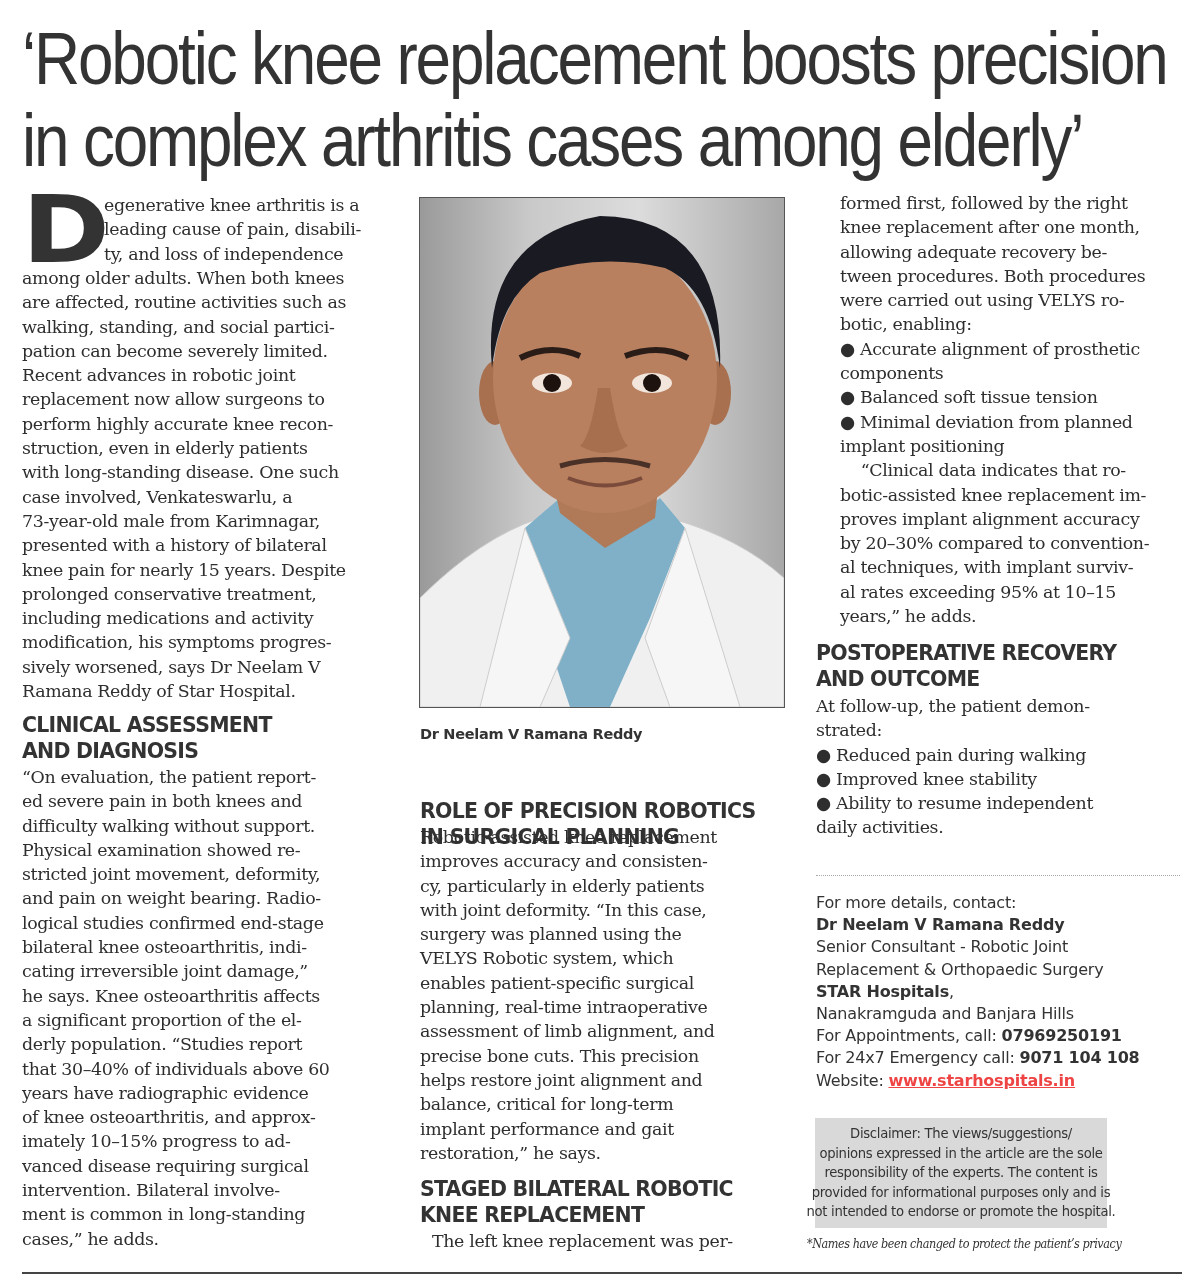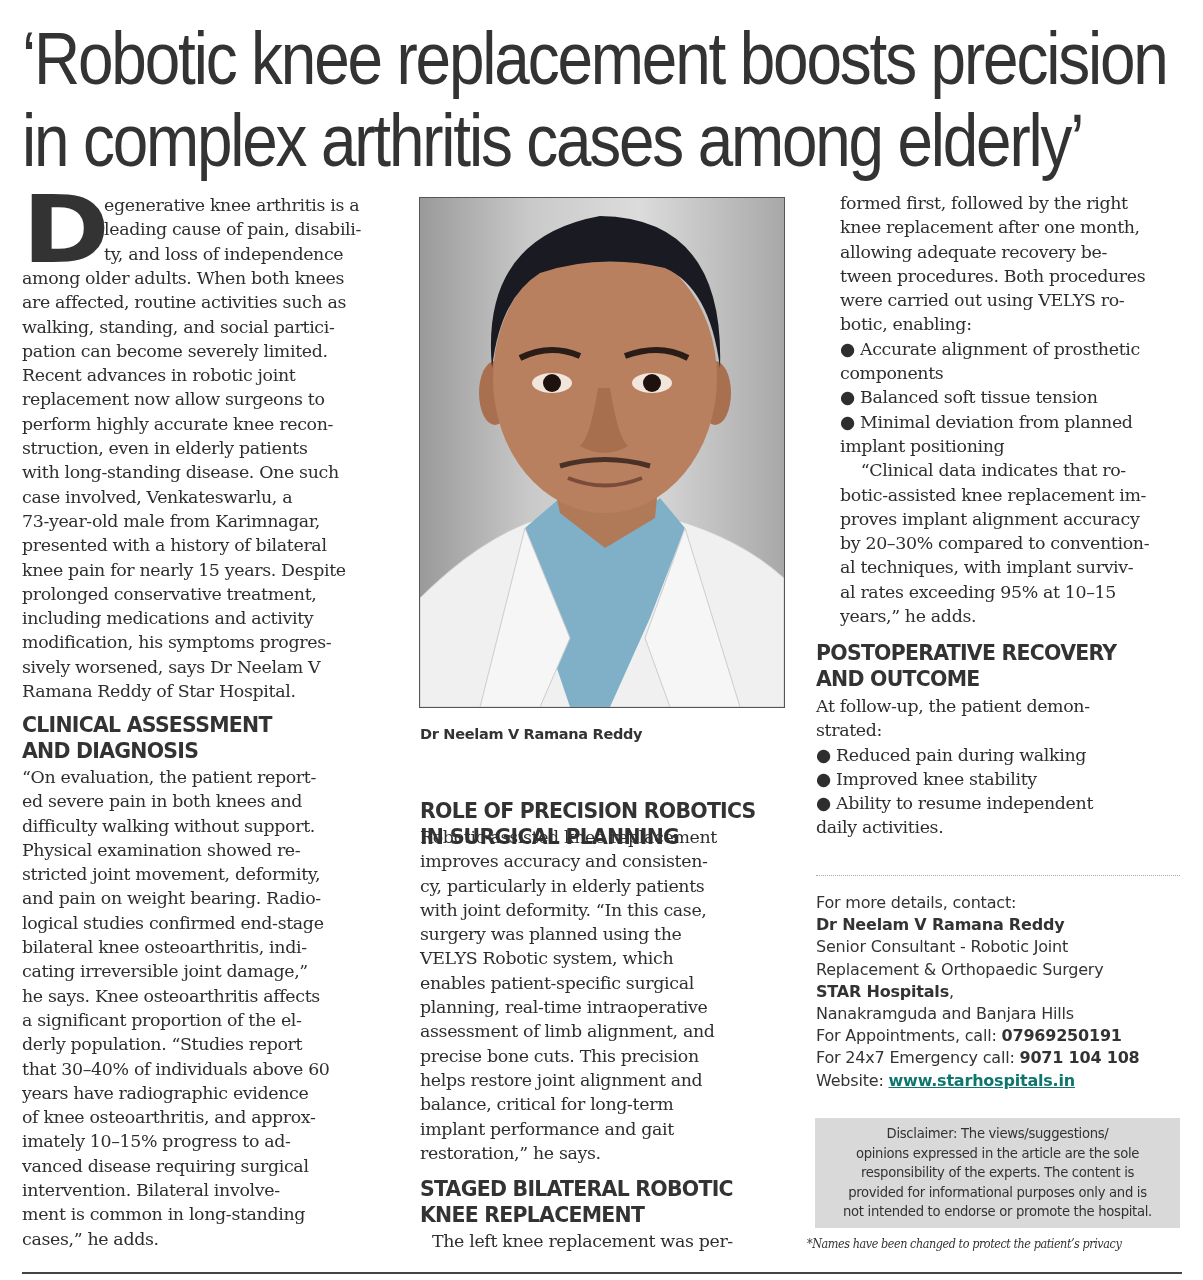--- a/index.html
+++ b/index.html
@@ -7,23 +7,23 @@
   .headline{position:absolute;left:22px;font-family:"Liberation Sans Narrow","Liberation Sans",sans-serif;font-weight:400;color:#333;white-space:nowrap;letter-spacing:-2.5px;font-size:74px;line-height:1;transform-origin:left top;}
   .col{position:absolute;}
   .ln{display:block;font-family:"DejaVu Serif",serif;font-size:17.4px;line-height:24.3px;height:24.3px;white-space:nowrap;color:#2e2e2e;letter-spacing:-0.35px;transform-origin:left top;}
   .sub{display:block;font-family:"DejaVu Sans","Liberation Sans",sans-serif;font-weight:700;font-size:22px;line-height:26px;height:26px;white-space:nowrap;color:#333;letter-spacing:-0.8px;transform-origin:left top;transform:scaleX(0.93);}
   .dropcap{position:absolute;left:22px;top:196px;width:62px;height:70px;font-family:"DejaVu Sans",sans-serif;font-weight:900;font-size:92px;line-height:70px;color:#333;transform:scaleX(1.15);transform-origin:left top;}
   .photo{position:absolute;left:419px;top:197px;width:364px;height:509px;border:1px solid #555;overflow:hidden;background:linear-gradient(90deg,#9a9a9a 0%,#c9c9c9 30%,#dcdcdc 60%,#a8a8a8 100%);}
   .caption{position:absolute;left:420px;top:726px;font-family:"DejaVu Sans",sans-serif;font-weight:700;font-size:14.5px;color:#333;white-space:nowrap;letter-spacing:-0.3px;}
   .contact{position:absolute;left:816px;top:892px;}
   .cl{display:block;font-family:"DejaVu Sans",sans-serif;font-size:16px;line-height:22.2px;height:22.2px;white-space:nowrap;color:#333;letter-spacing:-0.2px;}
   .cl b{font-weight:700;}
-  .link{color:#0f766e;text-decoration:underline;font-weight:700;}
+  .link{color:#ef4444;text-decoration:underline;font-weight:700;}
   .dotted{position:absolute;left:816px;top:875px;width:364px;border-top:1px dotted #aaa;}
-  .disclaimer{position:absolute;left:815px;top:1118px;width:365px;height:110px;background:#d9d9d9;display:flex;flex-direction:column;align-items:center;justify-content:center;}
+  .disclaimer{position:absolute;left:815px;top:1118px;width:292px;height:110px;background:#d9d9d9;display:flex;flex-direction:column;align-items:center;justify-content:center;}
   .dl{display:block;font-family:"DejaVu Sans",sans-serif;font-size:13.2px;line-height:19.5px;white-space:nowrap;color:#333;text-align:center;letter-spacing:-0.3px;}
   .privacy{position:absolute;left:807px;top:1236px;font-family:"DejaVu Serif",serif;font-style:italic;font-size:12.5px;color:#333;white-space:nowrap;letter-spacing:-0.5px;transform:scaleX(0.9);transform-origin:left top;}
   .rule{position:absolute;left:22px;top:1272px;width:1160px;border-top:2px solid #444;}
 </style>
 </head>
 <body>
 
 <div class="headline" style="top: 22px; transform: scaleX(0.863);">‘Robotic knee replacement boosts precision</div>
 <div class="headline" style="top: 104px; transform: scaleX(0.862);">in complex arthritis cases among elderly’</div>
 

